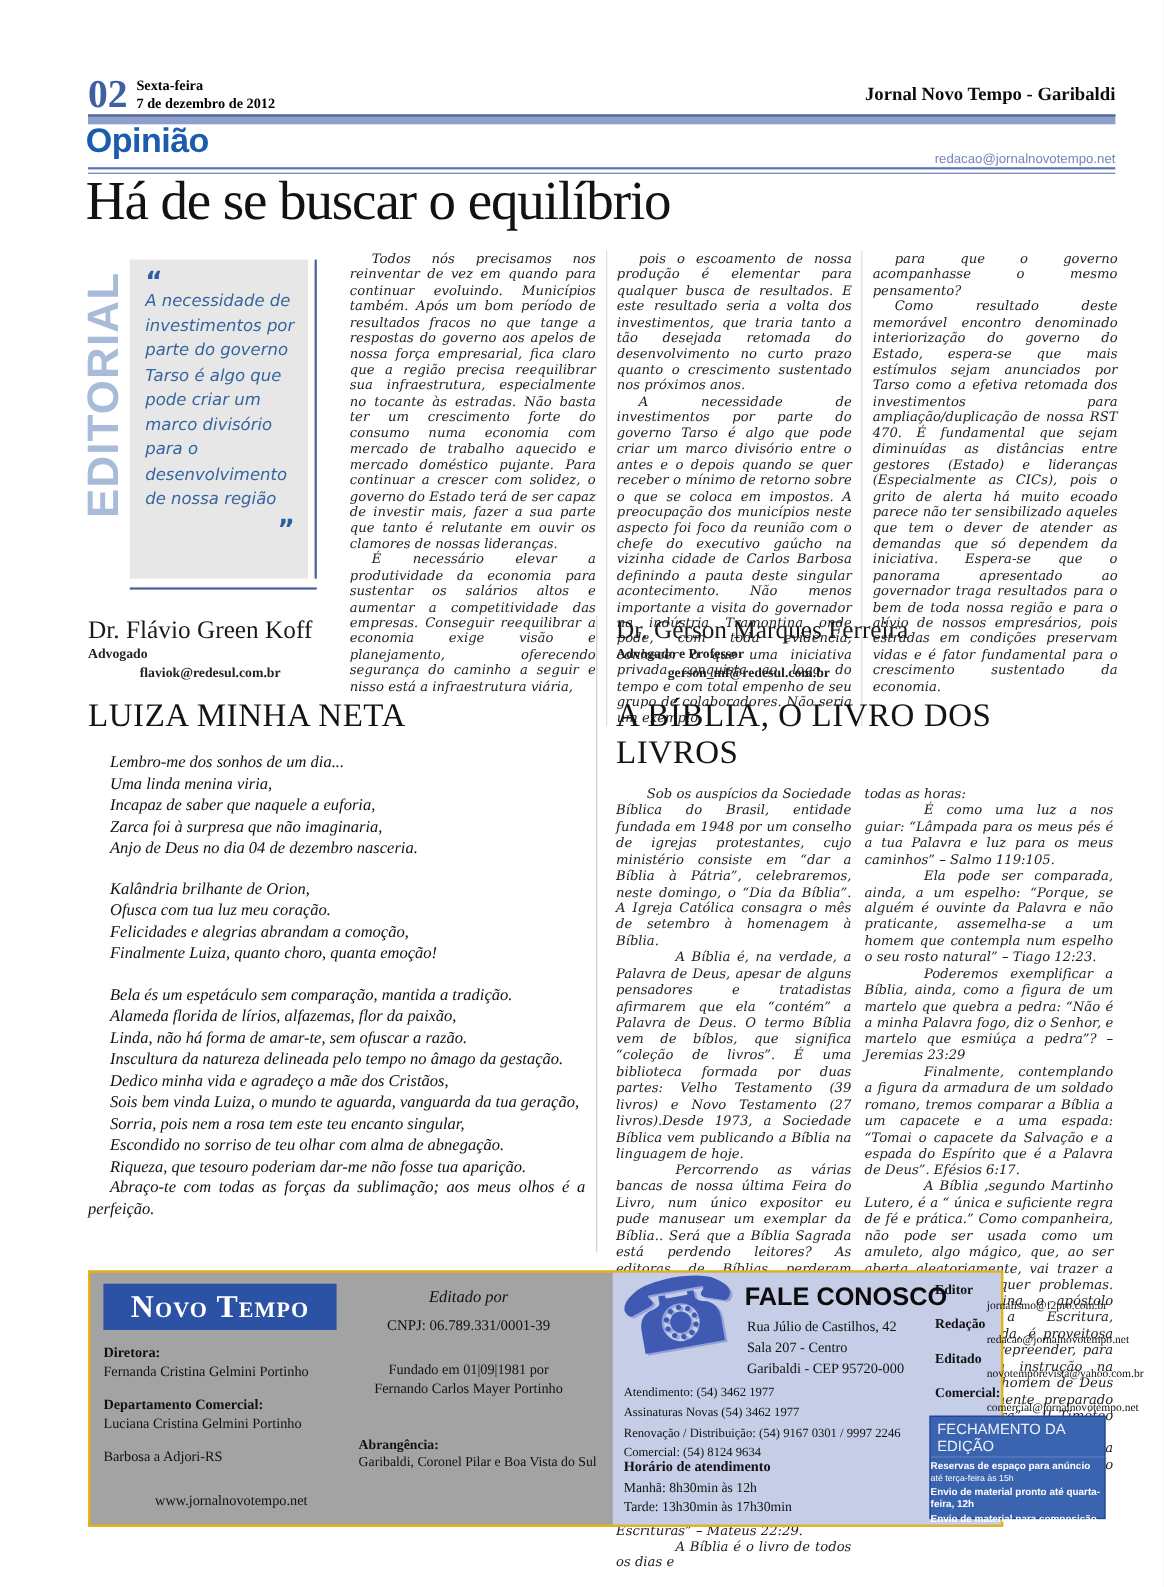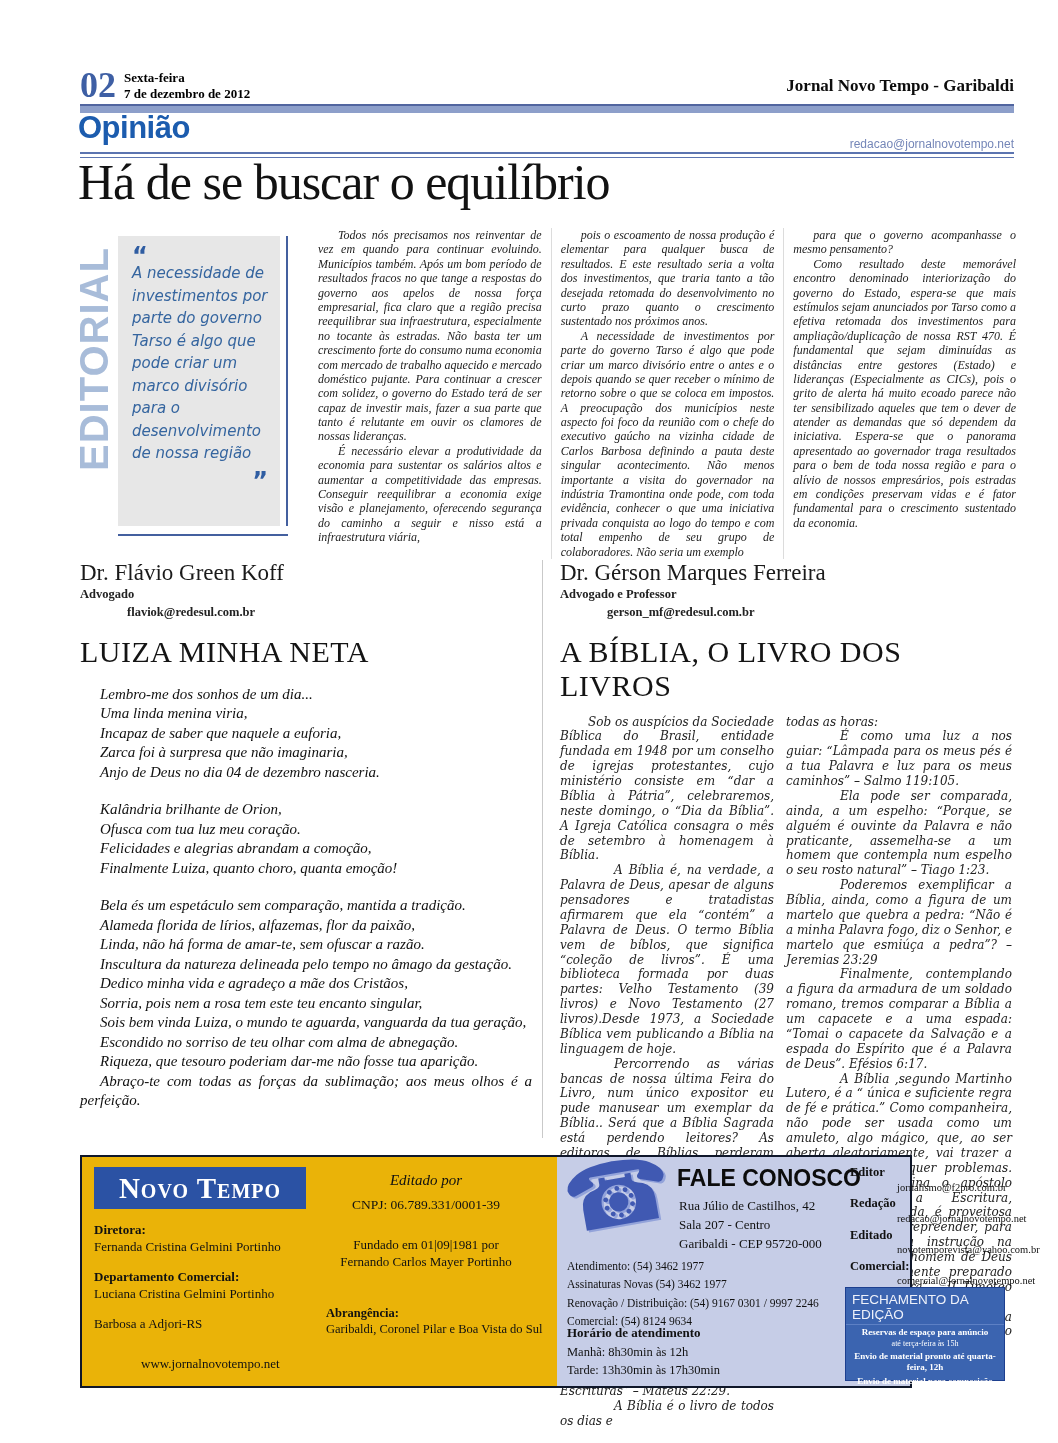--- a/index.html
+++ b/index.html
@@ -28,21 +28,21 @@
   .quote-text{font:italic 15px/1.5 "DejaVu Sans",sans-serif;color:#35659f;}
   .quote-vline{position:absolute;left:286px;top:236px;width:2px;height:290px;background:#44609f;}
   .quote-hline{position:absolute;left:118px;top:534px;width:170px;height:2px;background:#44609f;}
 
   .ed-cols{position:absolute;left:318px;top:228px;width:698px;display:flex;}
   .ed-col{width:233px;box-sizing:border-box;padding:0 9px;font:italic 12px/1.2 "DejaVu Serif",serif;
       text-align:justify;color:#222;}
   .ed-col:first-child{padding-left:0;}
   .ed-col:last-child{padding-right:0;}
   .ed-col + .ed-col{border-left:1px solid #dcdcdc;}
-  .ed-col p{margin:0;text-indent:20px;font-family:Liberation Serif, serif;}
+  .ed-col p{margin:0;text-indent:20px;}
 
   
   .art-sep{position:absolute;left:542px;top:560px;width:1px;height:578px;background:#c9c9c9;}
   .art-left{position:absolute;left:80px;top:560px;width:452px;}
   .art-right{position:absolute;left:560px;top:560px;width:452px;}
   .author{font:400 23px "Liberation Serif",serif;color:#1a1a1a;}
   .role,.a-email{font:700 12.5px/1.3 "Liberation Serif",serif;color:#222;}
   .art-title{margin:14px 0 0 0;font:400 30px "Liberation Serif",serif;color:#141414;letter-spacing:0.5px;}
 
   .poem{margin-top:16px;font:italic 15px/1.3 "Liberation Serif",serif;color:#111;}
@@ -51,22 +51,22 @@
   .stanza3 p{margin:0;text-indent:20px;text-align:justify;}
 
   .bible-cols{display:flex;margin-top:12px;}
   .b-col{width:226px;box-sizing:border-box;font:italic 12px/1.24 "DejaVu Serif",serif;text-align:justify;color:#222;}
   .b-col:first-child{padding-right:12px;}
   .b-col p{margin:0;text-indent:28px;}
   .b-col p.deep{text-indent:54px;}
   .b-col p.noindent{text-indent:0;}
 
   
-  .footer{position:absolute;left:80px;top:1155px;width:832px;height:233px;border:2px solid #0f172a;
-      box-sizing:border-box;background:#eab308;}
+  .footer{position:absolute;left:80px;top:1155px;width:832px;height:233px;border:2px solid #eab308;
+      box-sizing:border-box;background:#a3a3a3;}
   .f-left{position:absolute;left:12px;top:10px;width:290px;font:400 13px/1.3 "Liberation Serif",serif;}
   .logo{width:212px;height:42px;background:#2b52a4;color:#fff;display:flex;align-items:center;justify-content:center;
       font:700 29px "Liberation Serif",serif;font-variant:small-caps;letter-spacing:1px;}
   .f-label{font-weight:700;margin-top:13px;}
   .f-plain{margin-top:13px;}
   .f-site{display:block;margin-top:24px;}
 
   .f-mid{position:absolute;left:244px;top:14px;width:200px;text-align:center;font:400 13px/1.3 "Liberation Serif",serif;}
   .editado{font-style:italic;font-size:15px;}
   .empresa{font:400 17px/1.15 "Liberation Sans",sans-serif;margin-top:3px;}
@@ -85,21 +85,21 @@
   .fale-horario .hor-label{font-weight:700;font-size:13px;}
 
   .f-contacts{position:absolute;left:293px;top:8px;width:155px;font-family:"Liberation Serif",serif;}
   .c-label{font-weight:700;font-size:12.5px;line-height:1.25;}
   .c-mail{font-size:10.5px;line-height:1.3;margin-bottom:2px;}
 
   .fechamento{position:absolute;left:288px;top:130px;width:160px;height:94px;background:#3b64b0;
       border:1px solid #1d3f8f;box-sizing:border-box;color:#fff;}
   .fech-title{font:400 13.5px "Liberation Sans",sans-serif;color:#eef1fa;padding:4px 6px 2px 6px;
       border-bottom:1px solid #5d80c4;}
-  .fech-line{text-align:center;font-family:Liberation Serif, serif;}
+  .fech-line{text-align:left;font-family:Liberation Sans, sans-serif;}
   .fech-b{font-weight:700;font-size:9px;line-height:1.3;margin-top:2px;}
   .fech-s{font-size:8px;line-height:1.25;}
 </style>
 </head>
 <body>
 
 <div class="page">
 
   <div class="pagenum">02</div>
   <div class="daydate">
@@ -158,22 +158,22 @@
         <div class="poem-line">Ofusca com tua luz meu coração.</div>
         <div class="poem-line">Felicidades e alegrias abrandam a comoção,</div>
         <div class="poem-line">Finalmente Luiza, quanto choro, quanta emoção!</div>
       </div>
       <div class="stanza stanza3">
         <p>Bela és um espetáculo sem comparação, mantida a tradição.</p>
         <p>Alameda florida de lírios, alfazemas, flor da paixão,</p>
         <p>Linda, não há forma de amar-te, sem ofuscar a razão.</p>
         <p>Inscultura da natureza delineada pelo tempo no âmago da gestação.</p>
         <p>Dedico minha vida e agradeço a mãe dos Cristãos,</p>
+        <p>Sois bem vinda Luiza, o mundo te aguarda, vanguarda da tua geração,</p>
         <p>Sorria, pois nem a rosa tem este teu encanto singular,</p>
-        <p>Sois bem vinda Luiza, o mundo te aguarda, vanguarda da tua geração,</p>
         <p>Escondido no sorriso de teu olhar com alma de abnegação.</p>
         <p>Riqueza, que tesouro poderiam dar-me não fosse tua aparição.</p>
         <p>Abraço-te com todas as forças da sublimação; aos meus olhos é a perfeição.</p>
       </div>
     </div>
   </article>
 
   <article class="art-right">
     <div class="author">Dr. Gérson Marques Ferreira</div>
     <div class="role">Advogado e Professor</div>
@@ -183,21 +183,21 @@
       <div class="b-col">
         <p>Sob os auspícios da Sociedade Bíblica do Brasil, entidade fundada em 1948  por um conselho de igrejas protestantes, cujo ministério consiste em “dar a Bíblia à Pátria”, celebraremos, neste domingo, o “Dia da Bíblia”. A Igreja Católica consagra o mês de setembro à homenagem à Bíblia.</p>
         <p class="deep">A Bíblia é, na verdade, a Palavra de Deus, apesar de alguns pensadores e tratadistas afirmarem que ela “contém” a Palavra de Deus. O termo Bíblia vem de bíblos, que significa “coleção de livros”. É uma biblioteca formada por duas partes: Velho Testamento (39 livros) e Novo Testamento (27 livros).Desde 1973, a Sociedade Bíblica vem publicando a Bíblia na linguagem de hoje.</p>
         <p class="deep">Percorrendo as várias bancas de nossa última Feira do Livro, num único expositor eu pude manusear um exemplar da Bíblia.. Será que a Bíblia Sagrada está perdendo leitores? As editoras de Bíblias perderam excelente oportunidade de semear a Palavra de Deus, em Garibaldi, estimulando sua leitura em nossos lares.</p>
         <p class="deep">O mais forte argumento de que a Bíblia é de Deus, escrita sob a inspiração dEle, nós o recebemos de Jesus Cristo, o Verbo Encarnado divino, que ordenou a seus discípulos: “Ide por todo o mundo e pregai o Evangelho a toda a criatura”. – Mateus 16:15. O próprio Cristo fez esta importante ponderação: “Errais, não conhecendo as Escrituras” – Mateus 22:29.</p>
         <p class="deep">A Bíblia é o livro de todos os dias e</p>
       </div>
       <div class="b-col">
         <p class="noindent">todas as horas:</p>
         <p class="deep">É como uma luz a nos guiar: “Lâmpada para os meus pés é a tua Palavra e luz para os meus caminhos” – Salmo 119:105.</p>
-        <p class="deep">Ela pode ser comparada, ainda, a um espelho: “Porque, se alguém é ouvinte da Palavra e não praticante, assemelha-se a um homem que contempla num espelho o seu rosto natural” – Tiago 1:23.</p>
+        <p class="deep">Ela pode ser comparada, ainda, a um espelho: “Porque, se alguém é ouvinte da Palavra e não praticante, assemelha-se a um homem que contempla num espelho o seu rosto natural” – Tiago 12:23.</p>
         <p class="deep">Poderemos exemplificar a Bíblia, ainda, como a figura de um martelo que quebra a pedra: “Não é a minha Palavra fogo, diz o Senhor, e martelo que esmiúça a pedra”? – Jeremias 23:29</p>
         <p class="deep">Finalmente, contemplando a figura da armadura de um soldado romano, tremos comparar a Bíblia a um capacete e a uma espada: “Tomai o capacete da Salvação e a espada do Espírito que é a Palavra de Deus”. Efésios 6:17.</p>
         <p class="deep">A Bíblia ,segundo Martinho Lutero, é a “ única e suficiente regra de fé e prática.” Como companheira, não pode ser usada como um amuleto, algo mágico, que, ao ser aberta aleatoriamente, vai trazer a solução para quaisquer problemas. Conforme nos ensina o apóstolo Paulo, “Toda a Escritura, divinamente inspirada, é proveitosa para ensinar, para repreender, para corrigir e para a instrução na justiça, para que o homem de Deus seja apto e plenamente preparado para toda a boa obra” – II Timóteo 3:16-17.</p>
         <p class="deep">É importante receber a Bíblia, com fé, como nosso alimento espiritual diário.</p>
       </div>
     </div>
   </article>
 
   <footer class="footer">
     <div class="f-left">

